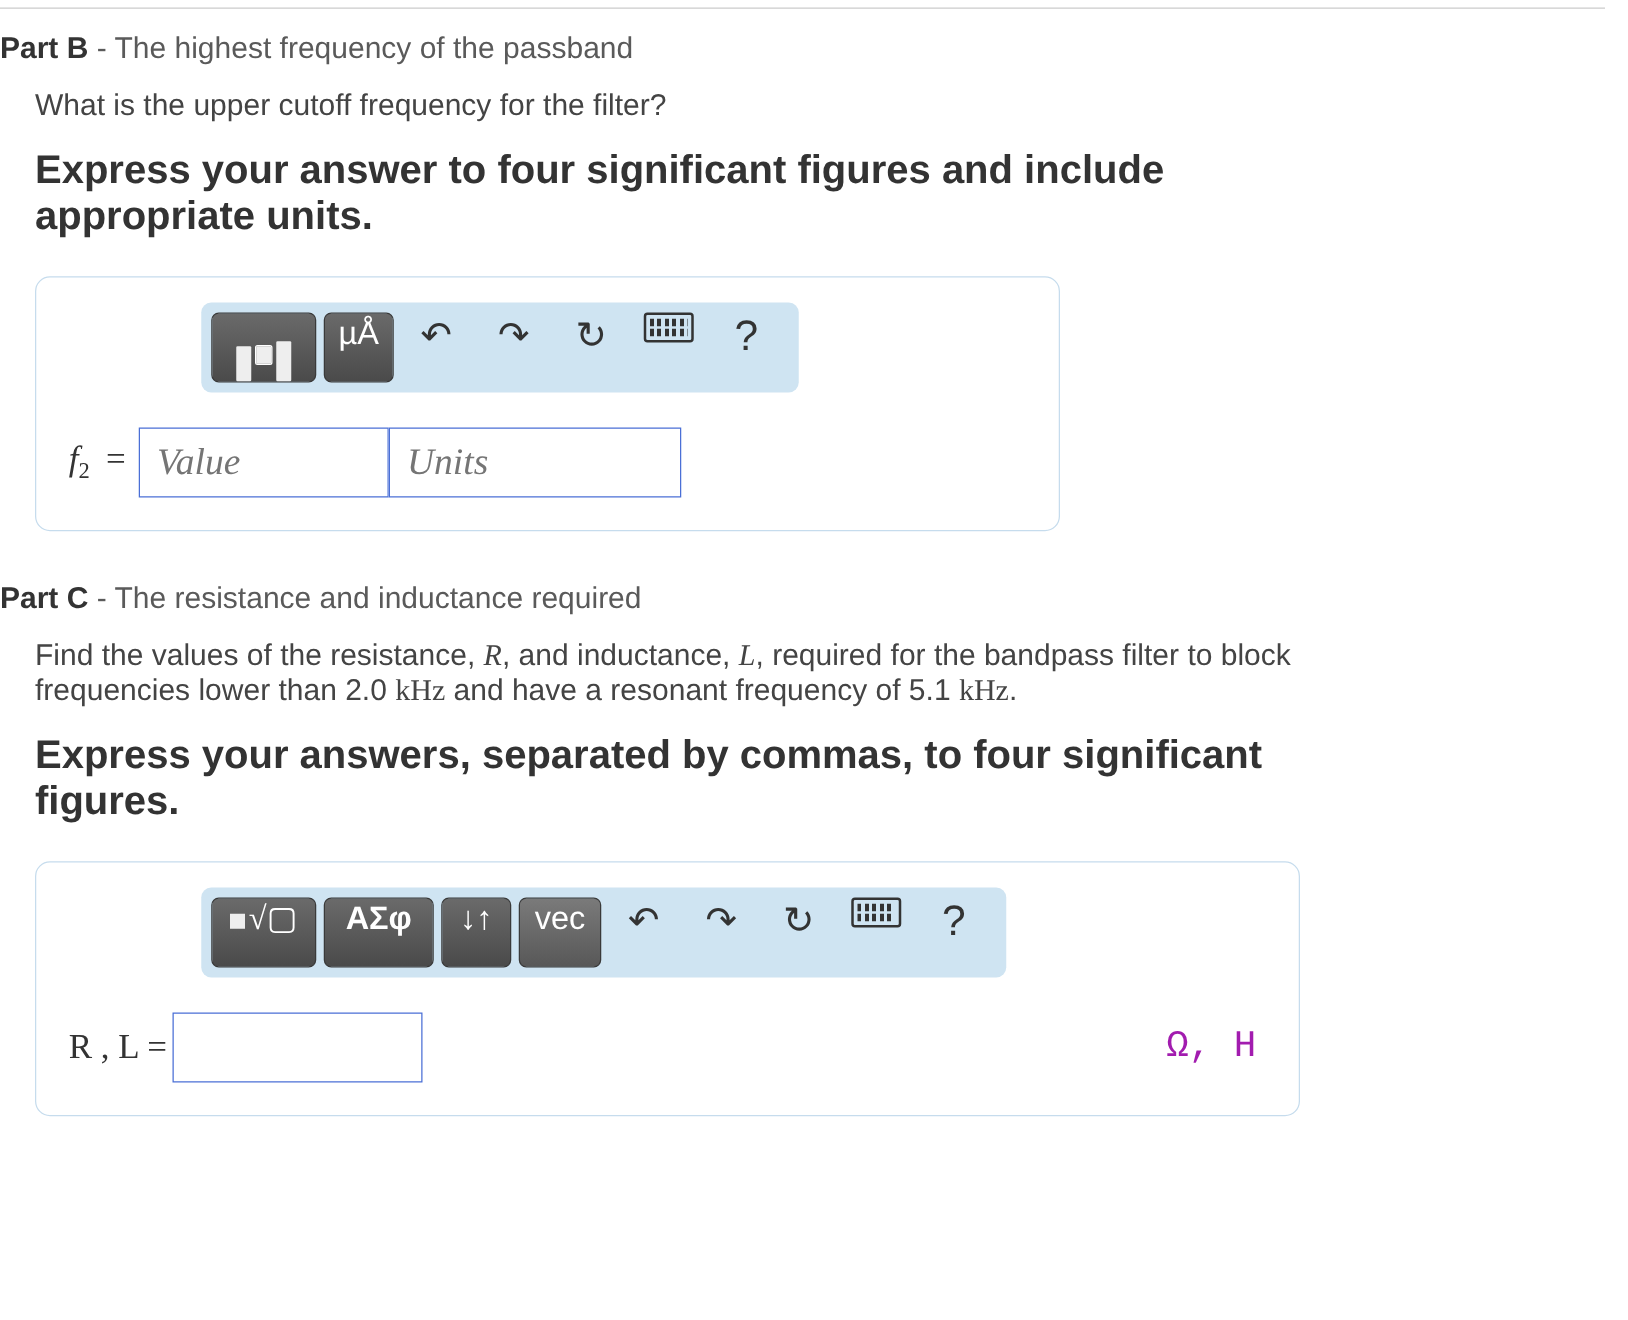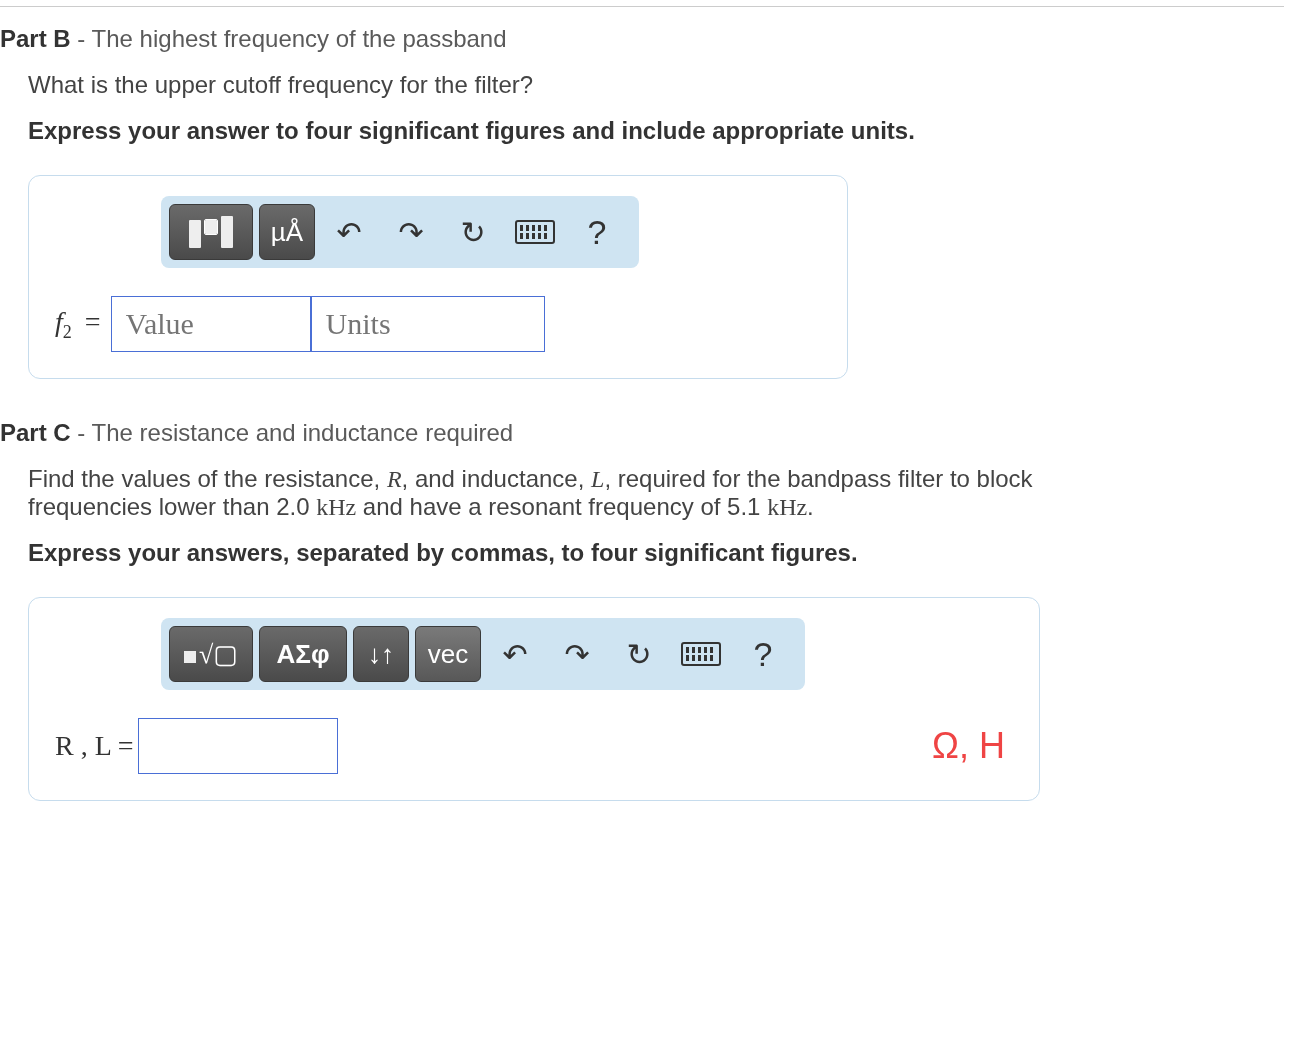--- a/index.html
+++ b/index.html
@@ -17,42 +17,41 @@
     margin: 6px 0 18px;
   }
   .part-header {
     color: #5a5a5a;
     margin: 10px 0 18px;
     font-weight: 400;
   }
   .part-header .bold { font-weight: 700; color: #333; }
   .part-body { padding-left: 28px; }
   .prompt { color: #444; margin: 14px 0 18px; font-size: 24px; }
-  .instr { font-weight: 700; color: #333; margin: 10px 0 30px; font-size: 24px; }
+  .instr { font-weight: 700; color: #333; margin: 10px 0 30px; font-size: 32px; }
   .answer-box {
     border: 1px solid #c6dced;
     border-radius: 12px;
     padding: 20px 22px 26px;
     background: #fff;
   }
   .toolbar {
     display: inline-flex;
     align-items: center;
     gap: 6px;
     background: #cfe4f2;
     border-radius: 8px;
     padding: 8px 14px 8px 8px;
     margin-left: 110px;
   }
   .tb-btn {
     height: 56px;
     min-width: 56px;
     border-radius: 6px;
     display: flex;
-    align-items: center;
     justify-content: center;
     padding: 0 8px;
   }
   .tb-dark {
     background: linear-gradient(#6a6a6a, #4a4a4a);
     color: #fff;
     border: 1px solid #3a3a3a;
     font-size: 26px;
   }
   .tb-flat {
@@ -68,32 +67,33 @@
     flex-wrap: nowrap;
   }
   .var-label { font-family: 'Times New Roman', serif; font-style: italic; font-size: 28px; color: #333; white-space: nowrap; padding: 0 4px; }
   .var-label .sub { font-size: 18px; vertical-align: sub; font-style: normal; }
   .var-label .eq { font-style: normal; padding: 0 6px; }
   .input {
     border: 1.5px solid #4a6fd6;
     background: #fff;
     height: 56px;
     font-family: 'Times New Roman', serif;
+    font-style: italic;
     font-size: 30px;
     color: #888;
     padding: 0 14px;
     outline: none;
   }
   .input.val { width: 200px; }
   .input.unit { width: 234px; }
   .input.rl { width: 200px; }
   .units-trail {
-    font-family: Liberation Sans, sans-serif;
-    font-size: 36px;
-    color: #ef4444;
+    font-family: Liberation Mono, monospace;
+    font-size: 30px;
+    color: #a21caf;
     margin-left: auto;
     padding-right: 12px;
   }
   .tb-wide { min-width: 88px; font-weight: bold; }
   .partC { margin-top: 40px; }
   .symbolic-text .strong { font-family: 'Times New Roman', serif; font-style: italic; }
   .wrap { max-width: 1040px; }
   
   .tpl-icon {
     display: inline-flex;

